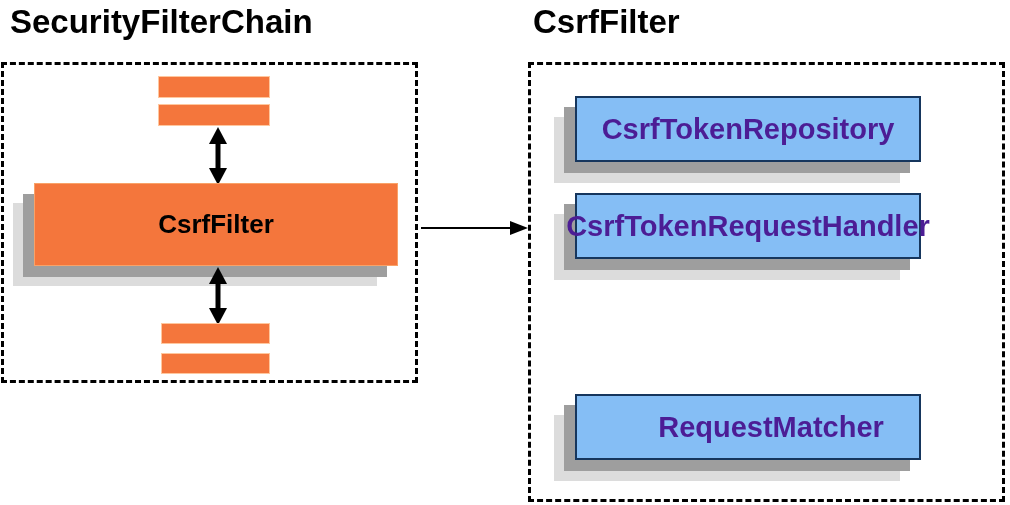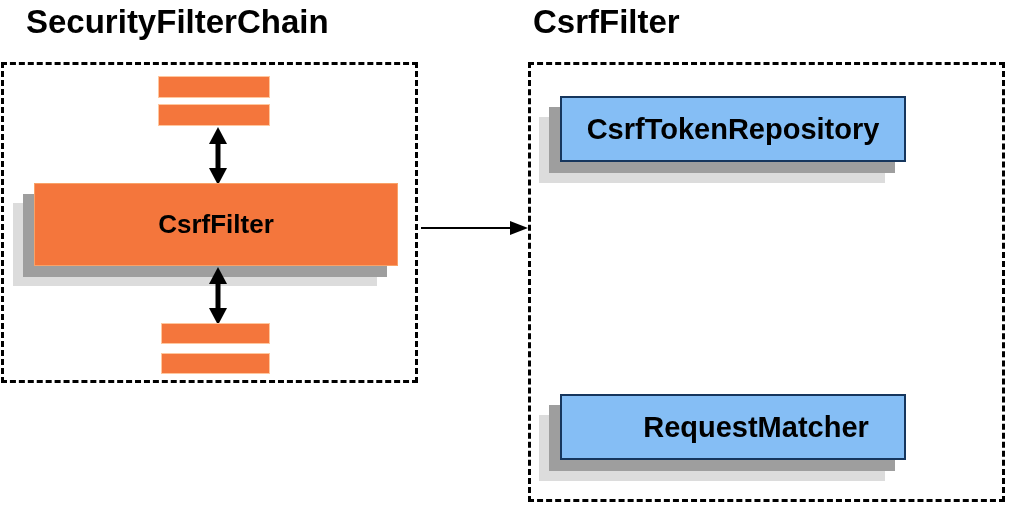--- a/index.html
+++ b/index.html
@@ -17,21 +17,21 @@
   }
   .panel-title {
     position: absolute;
     font-weight: bold;
     font-size: 33px;
     color: #000000;
     white-space: nowrap;
     line-height: 44px;
     top: 0;
   }
-  .panel-title.left  { left: 10px; margin-left: 16px; }
+  .panel-title.left  { left: 10px; }
   .panel-title.right { left: 533px; }
 
   .dashed-container {
     position: absolute;
     border: 3px dashed #000000;
     background: transparent;
   }
   .container-left  { left: 1px;  top: 62px; width: 411px; height: 315px; }
   .container-right { left: 528px; top: 62px; width: 471px; height: 434px; }
 
@@ -61,33 +61,33 @@
     display: flex;
     align-items: center;
     justify-content: center;
     font-weight: bold;
     font-size: 26px;
     color: #000000;
   }
 
   .component-box {
     position: absolute;
-    left: 29px;
+    left: 44px;
     width: 346px;
     height: 66px;
     box-sizing: border-box;
     background: #85BEF5;
     border: 2px solid #16365D;
     box-shadow: -11px 11px 0 #9E9E9E, -21px 21px 0 #DCDCDC;
     display: flex;
     align-items: center;
     justify-content: center;
     font-weight: bold;
     font-size: 29px;
-    color: #000000;
+    color: #4c1d95;
   }
   .component-1 { top: 31px;  }
   .component-2 { top: 128px; }
   .component-3 { top: 229px; }
   .component-4 { top: 329px; padding-left: 46px; }
 
   .v-arrow {
     position: absolute;
     left: 196px;
     width: 36px;
@@ -143,20 +143,23 @@
     <line x1="0" y1="8" x2="91" y2="8" stroke="#000000" stroke-width="2"></line>
     <polygon points="107,8 89,1 89,15" fill="#000000"></polygon>
   </svg>
 
   <div class="dashed-container container-right">
 
     <div class="component-box component-1">
       <span>CsrfTokenRepository</span>
     </div>
 
+    <div class="component-box component-2">
+      <span>CsrfTokenRequestHandler</span>
+    </div>
 
 
     <div class="component-box component-4">
       <span>RequestMatcher</span>
     </div>
   </div>
 
 </div>
 
 </body></html>

